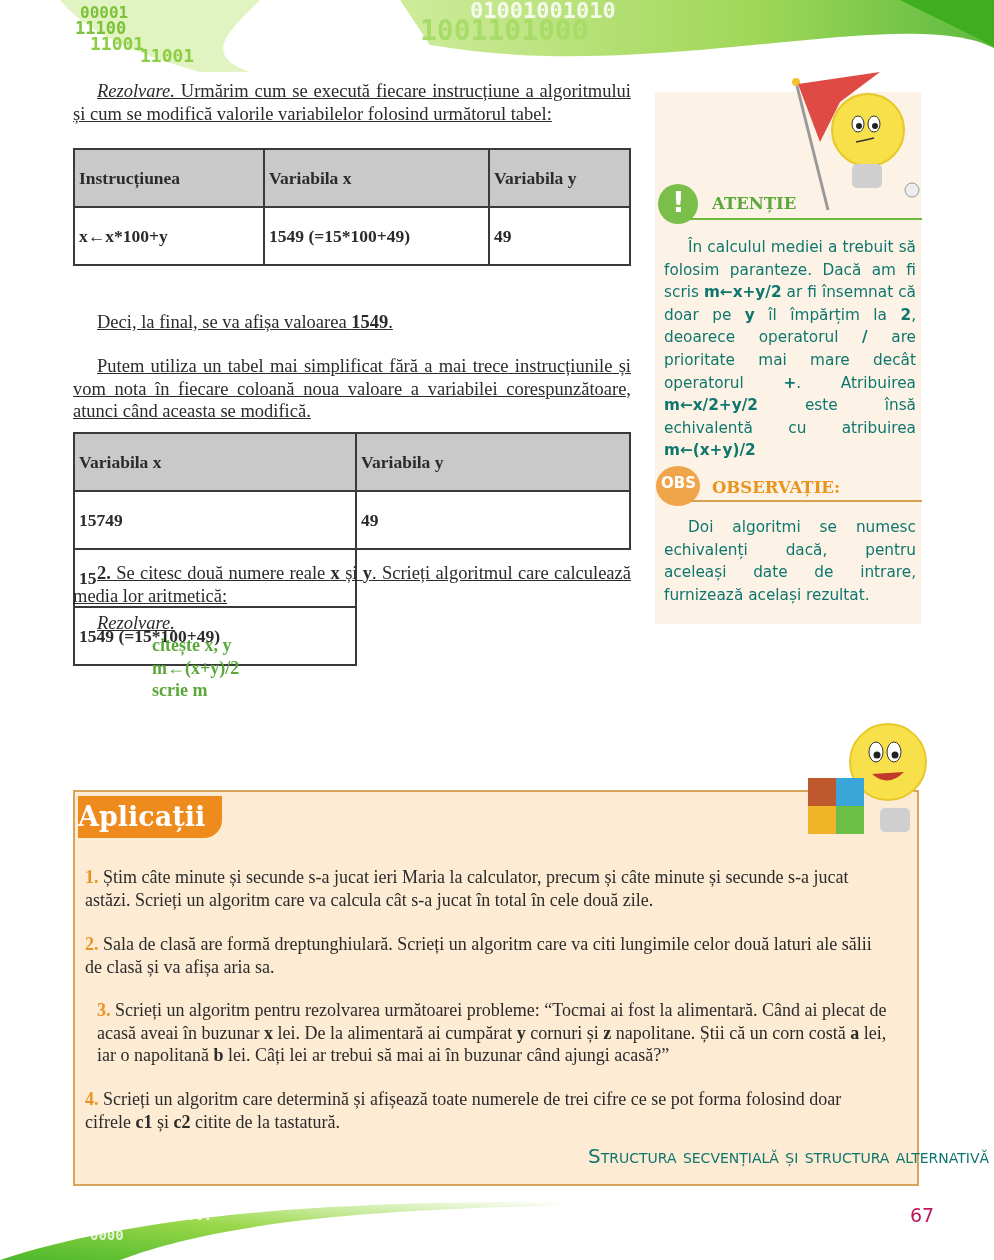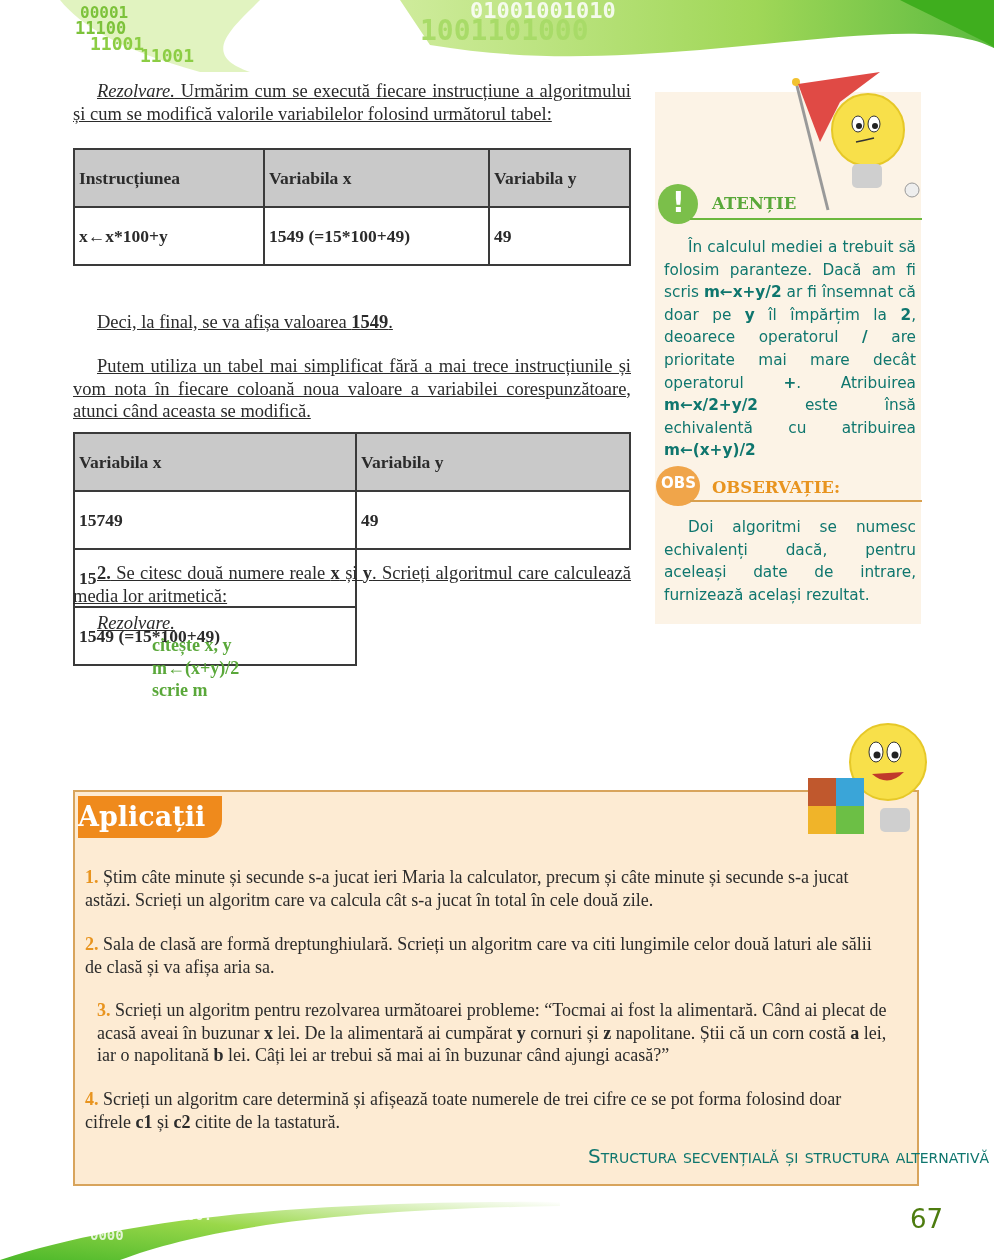--- a/index.html
+++ b/index.html
@@ -74,21 +74,21 @@
     }
     .app-item .num { color: #e8941f; font-weight: bold; }
 
     .footer-title {
       left: 588px; top: 1144px;
       font-family: "DejaVu Sans", sans-serif; font-variant: small-caps;
       font-size: 20px; color: #0f766e; letter-spacing: 0;
     }
     .page-num {
       left: 910px; top: 1204px;
-      font-family: "DejaVu Sans", sans-serif; font-size: 26px; color: #4d7c0f;
+      font-family: "DejaVu Sans", sans-serif; font-size: 19px; color: #be185d;
     }
   </style>
 </head>
 <body>
 
 <svg class="abs deco-top" viewBox="0 0 994 75">
   <defs>
     <linearGradient id="gg" x1="0" x2="1" y1="0" y2="0">
       <stop offset="0" stop-color="#c6e88a"></stop>
       <stop offset="0.6" stop-color="#8fd03a"></stop>

